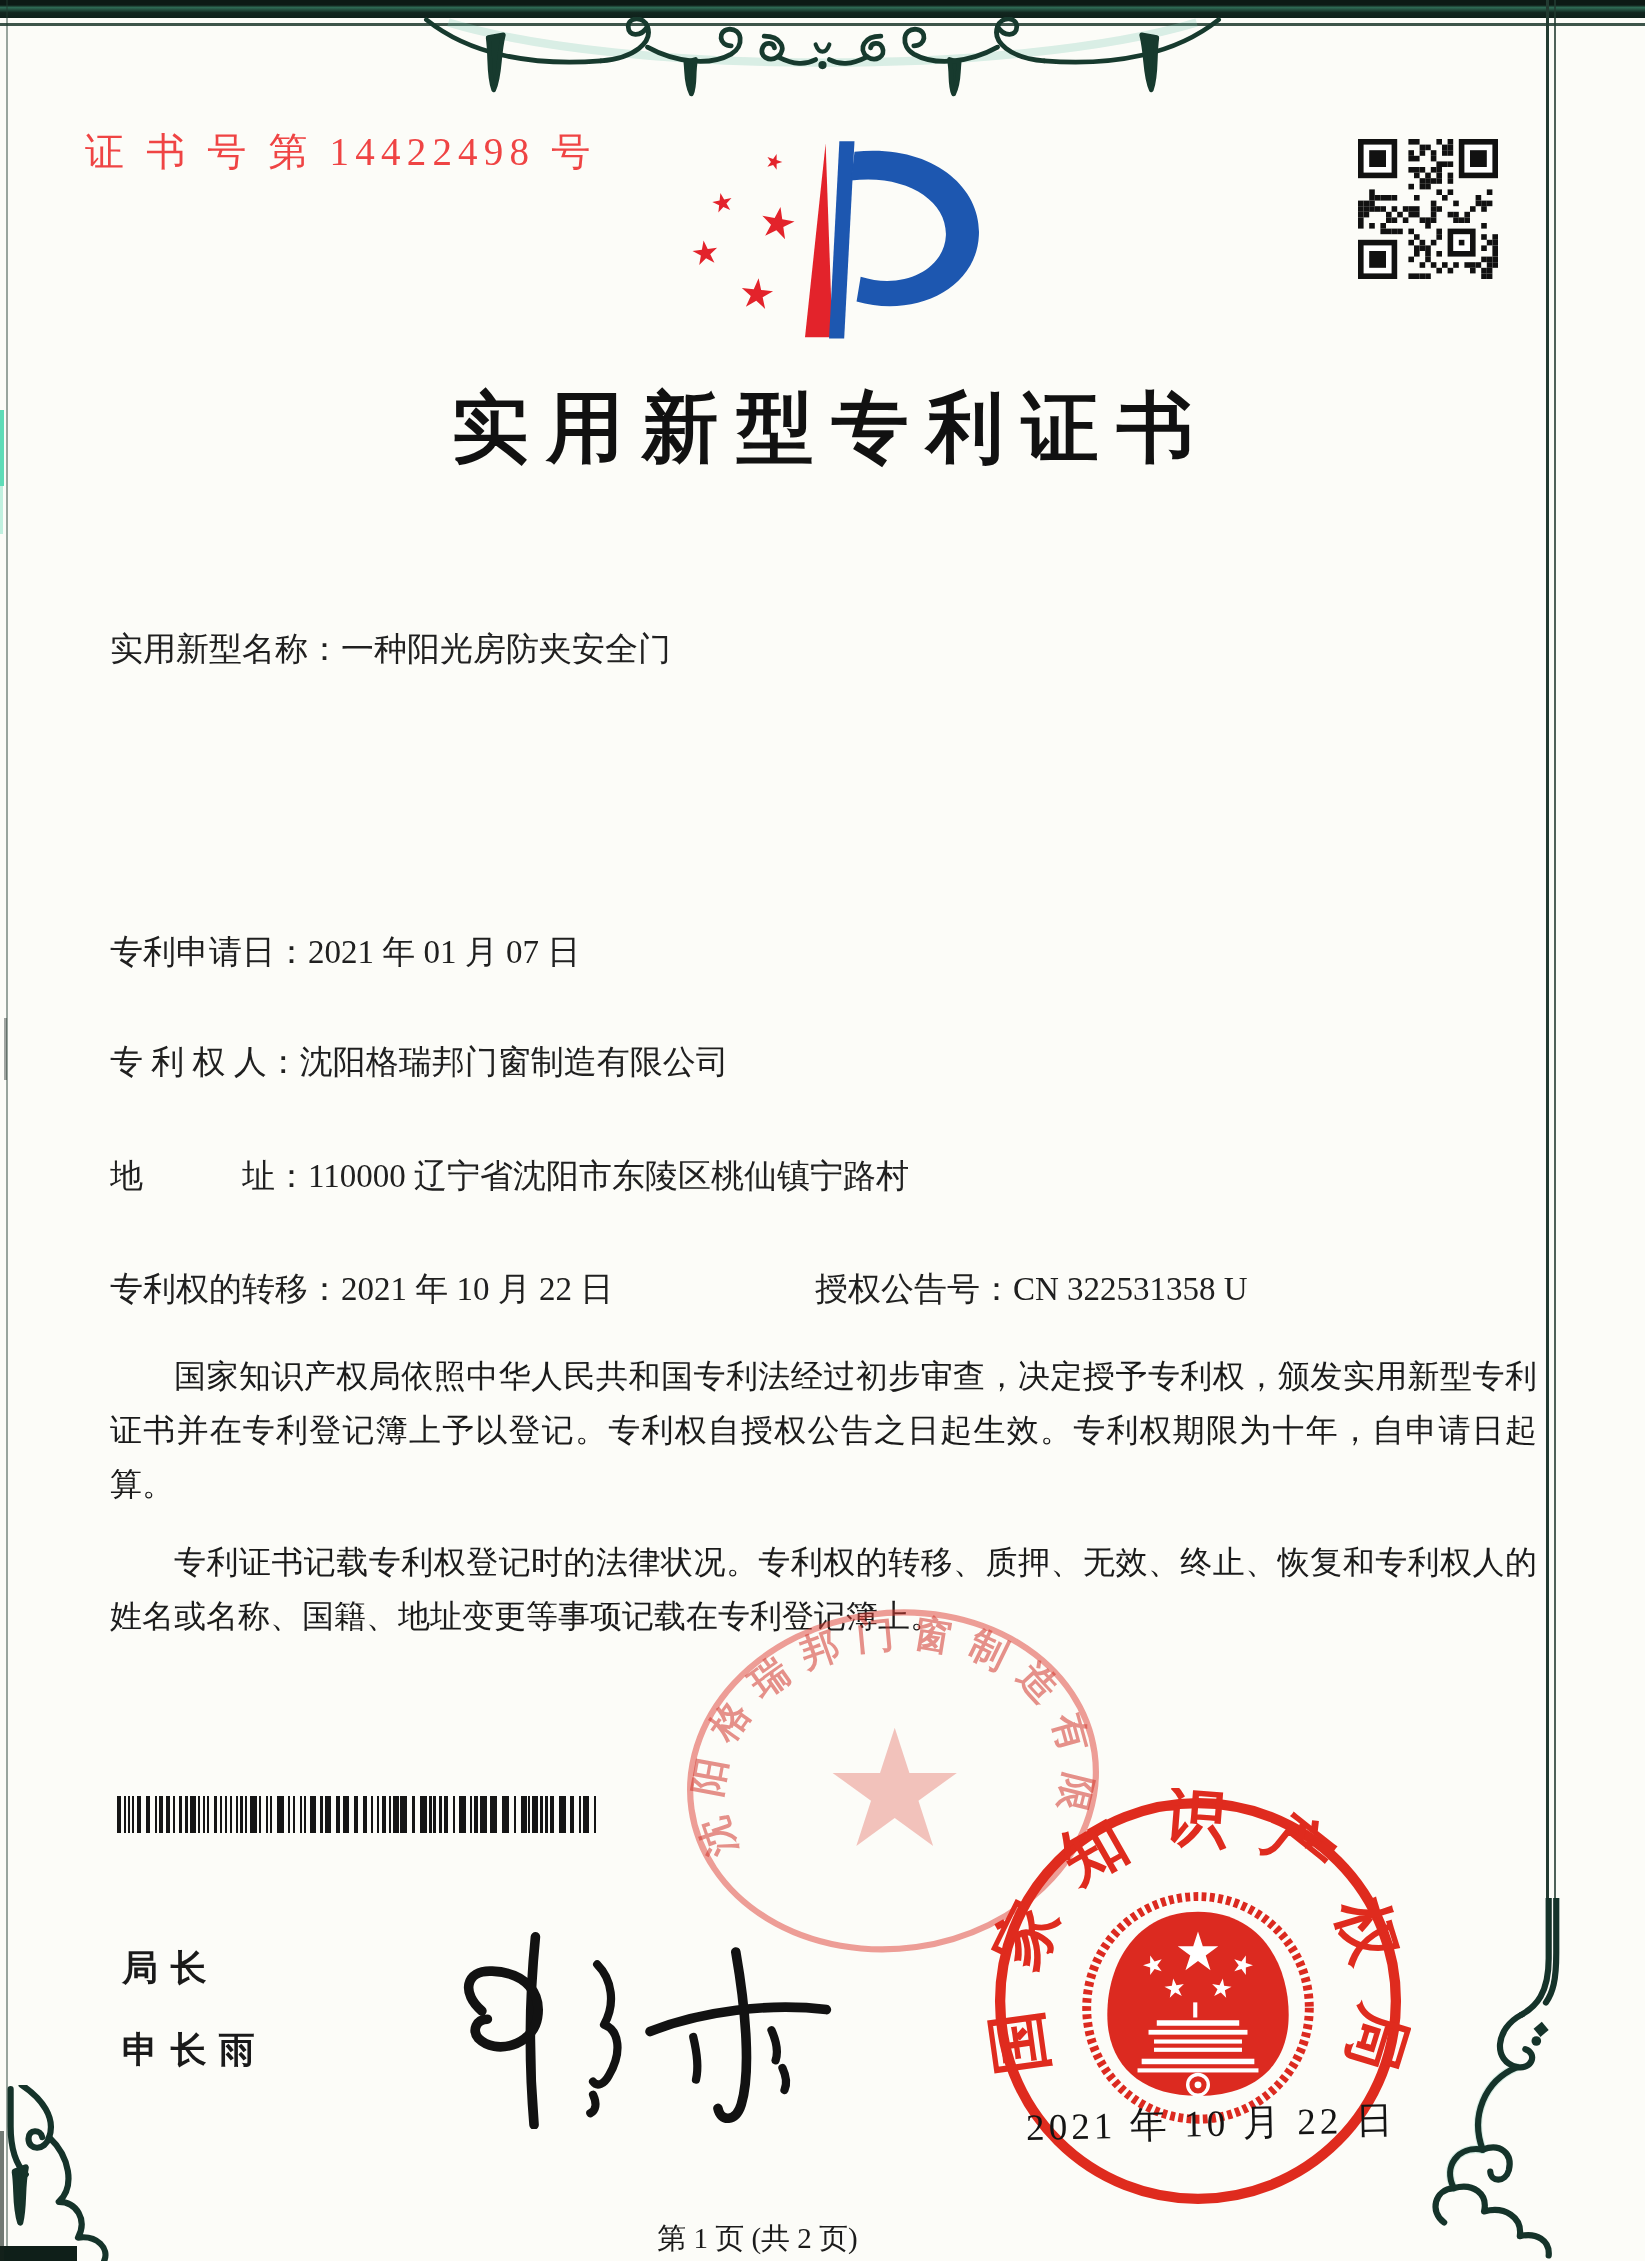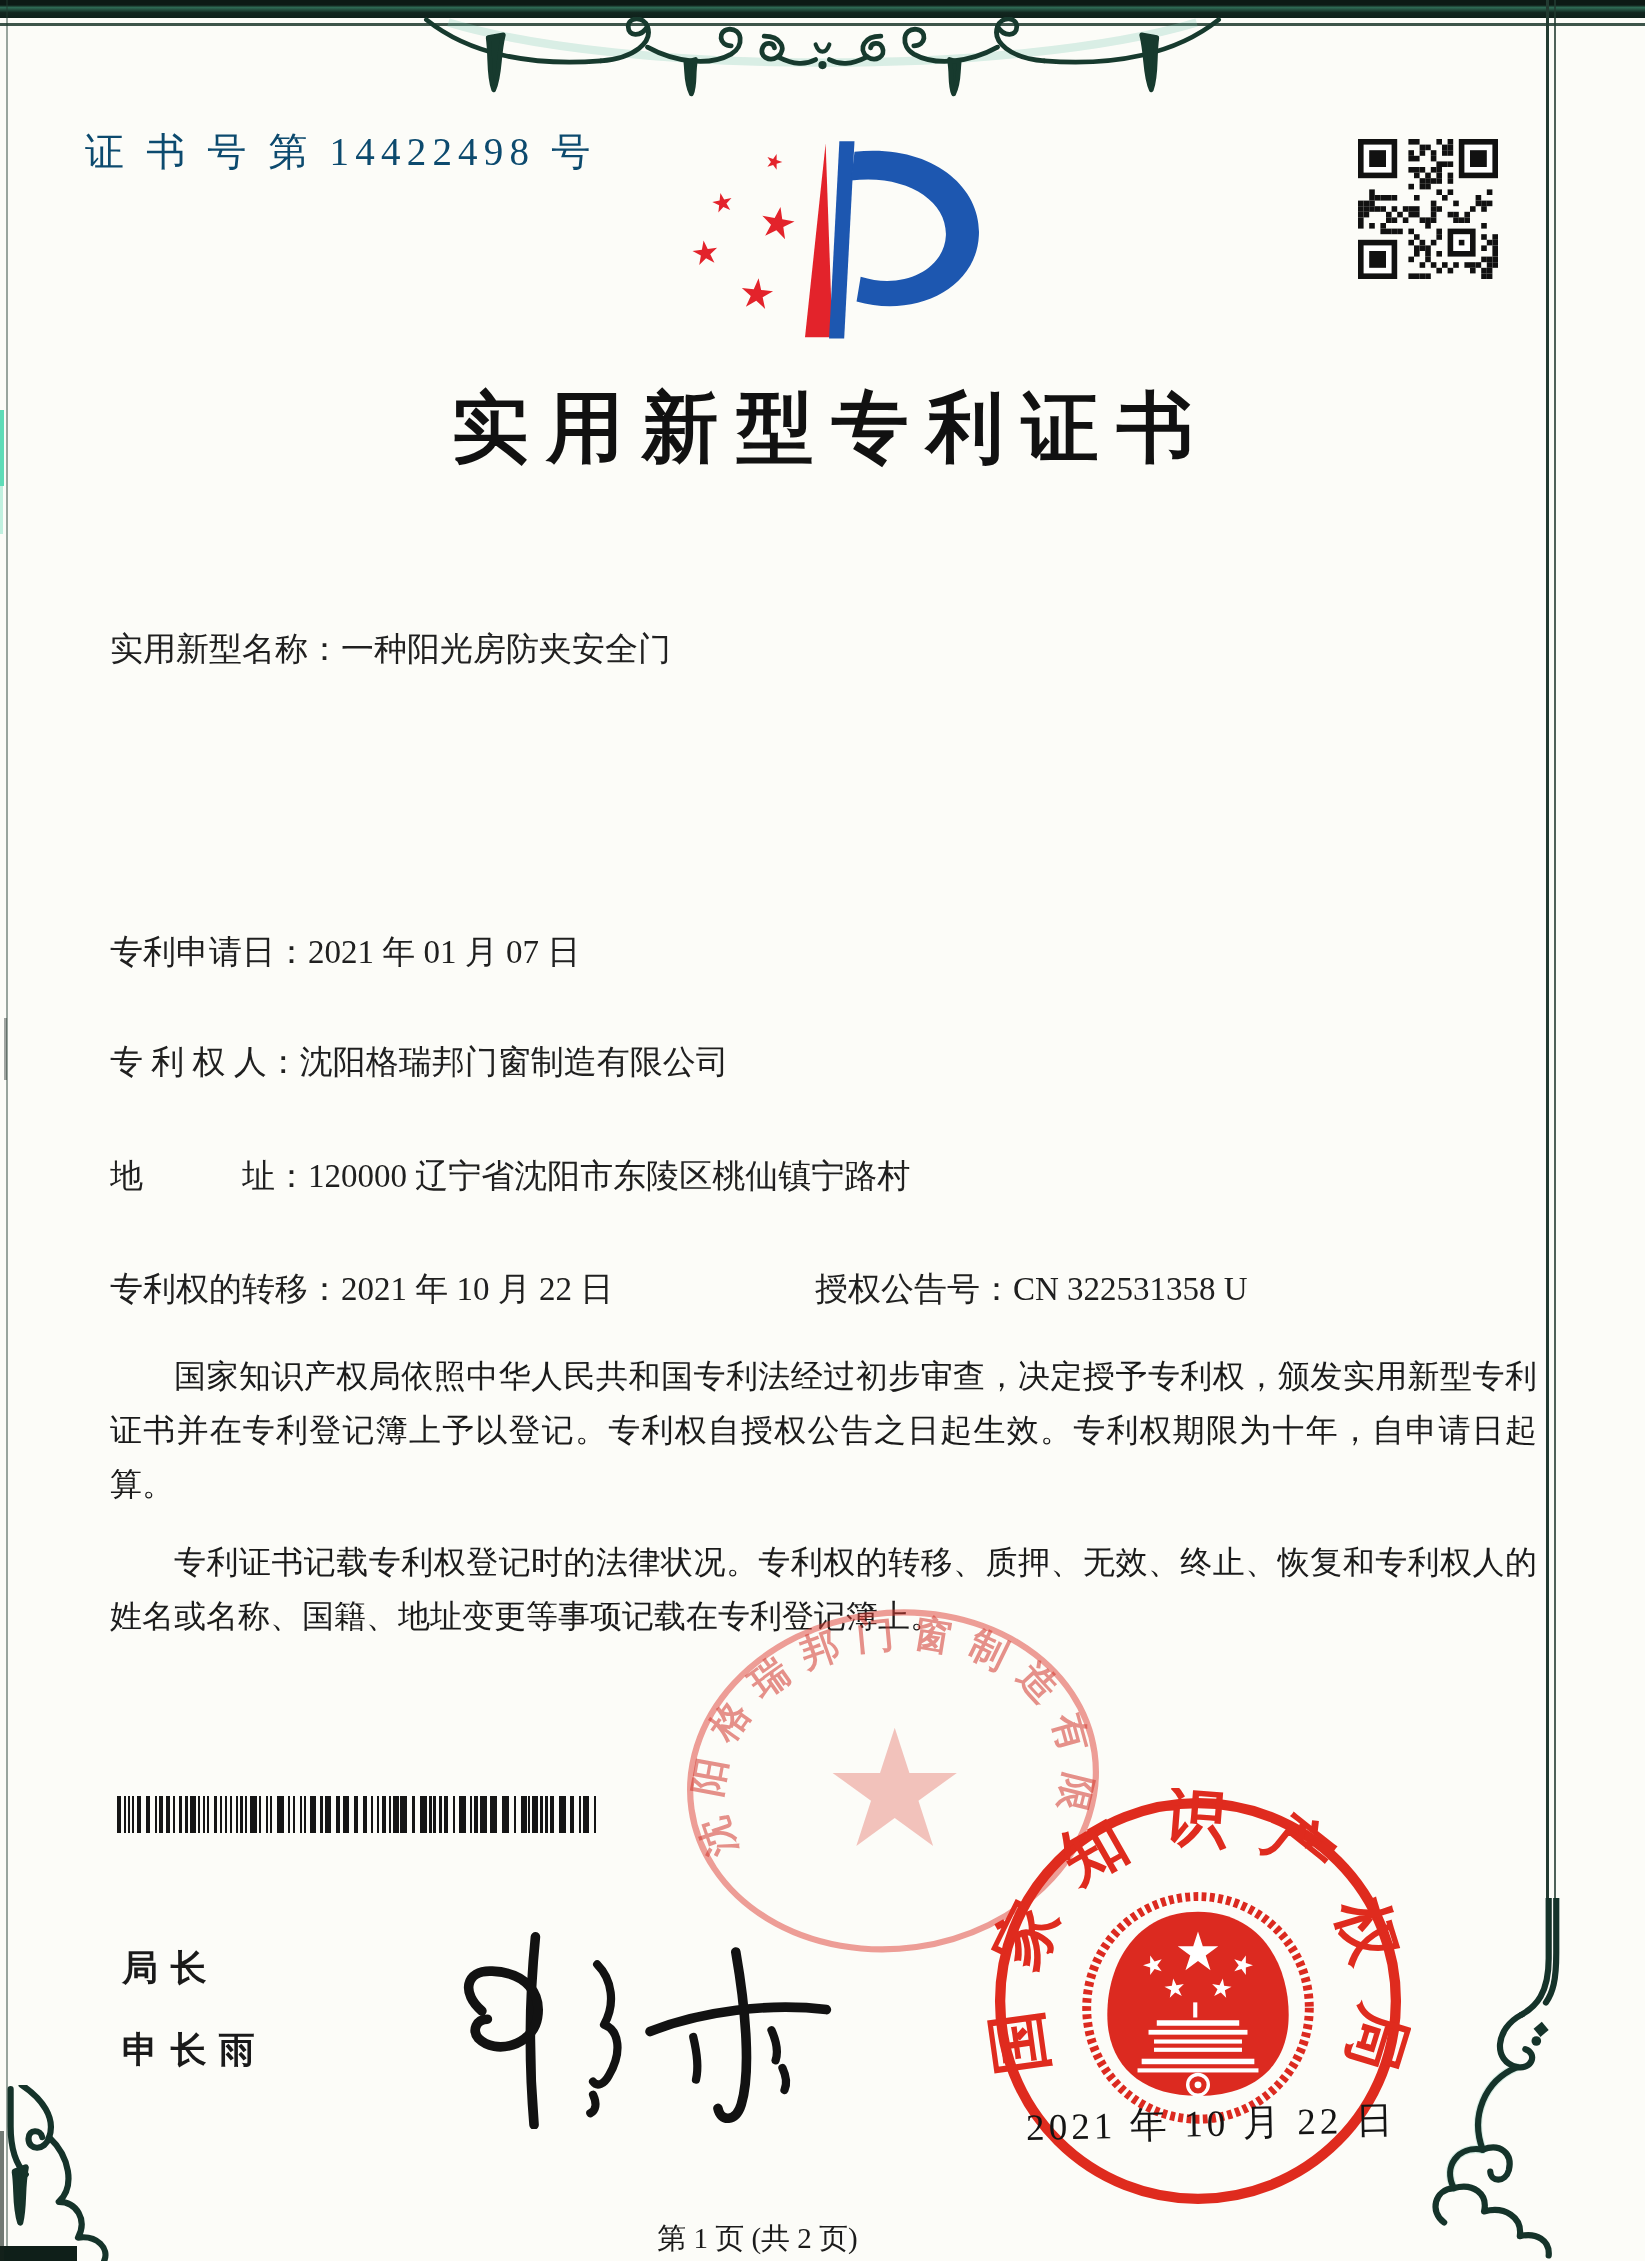--- a/index.html
+++ b/index.html
@@ -14,21 +14,21 @@
   .rline1{left:1546px;top:0;width:2.8px;height:1926px;background:#223b31;}
   .rline2{left:1554px;top:0;width:2.1px;height:1917px;background:#223b31;opacity:.8;}
   .lline{left:5.5px;top:0;width:2.1px;height:2261px;background:rgba(34,59,48,.45);}
   .teal-seg1{left:0;top:410px;width:4.1px;height:76px;background:#36d3a6;opacity:.8;}
   .teal-seg2{left:0;top:486px;width:3.4px;height:48px;background:#36d3a6;opacity:.3;}
   .lmark{left:4.1px;top:1018px;width:2.8px;height:62px;background:#16231d;opacity:.4;}
   .bl-dark{left:0;top:2246px;width:77px;height:15px;background:#0f1f19;}
   .bl-strip{left:0;top:2131px;width:4.1px;height:131px;background:#16231d;opacity:.6;}
 
   
-  .cert-no{left:85px;top:125px;font-size:39px;letter-spacing:6.2px;color:#0c4a6e;}
+  .cert-no{left:85px;top:125px;font-size:39px;letter-spacing:6.2px;color:#ef4444;}
   .title{left:0;right:0;top:377px;text-align:center;font-size:77px;font-weight:bold;
          letter-spacing:18px;padding-left:18px;color:#111;}
 
   
   .frow{left:110px;font-size:33px;color:#202020;white-space:nowrap;}
   .r1{top:604px;margin-top:23px;} .r2{top:708px;} .r3{top:820px;} .r4{top:930px;}
   .r5{top:1040px;} .r6{top:1154px;} .r7{top:1267px;}
   .r7b{left:815px;top:1267px;font-size:33px;color:#202020;white-space:nowrap;}
 
   
@@ -300,21 +300,21 @@
   <div class="abs frow r1">
     <span>实用新型名称：</span><span>一种阳光房防夹安全门</span>
   </div>
   <div class="abs frow r4">
     <span>专利申请日：</span><span>2021 年 01 月 07 日</span>
   </div>
   <div class="abs frow r5">
     <span>专 利 权 人：</span><span>沈阳格瑞邦门窗制造有限公司</span>
   </div>
   <div class="abs frow r6">
-    <span>地　　　址：</span><span>120000 辽宁省沈阳市东陵区桃仙镇宁路村</span>
+    <span>地　　　址：</span><span>110000 辽宁省沈阳市东陵区桃仙镇宁路村</span>
   </div>
   <div class="abs frow r7">
     <span>专利权的转移：</span><span>2021 年 10 月 22 日</span>
   </div>
   <div class="abs r7b">
     <span>授权公告号：</span><span>CN 322531358 U</span>
   </div>
 
   <div class="abs para p2">专利证书记载专利权登记时的法律状况。专利权的转移、质押、无效、终止、恢复和专利权人的姓名或名称、国籍、地址变更等事项记载在专利登记簿上。</div>
   <div class="abs para p1">国家知识产权局依照中华人民共和国专利法经过初步审查，决定授予专利权，颁发实用新型专利证书并在专利登记簿上予以登记。专利权自授权公告之日起生效。专利权期限为十年，自申请日起算。</div>

